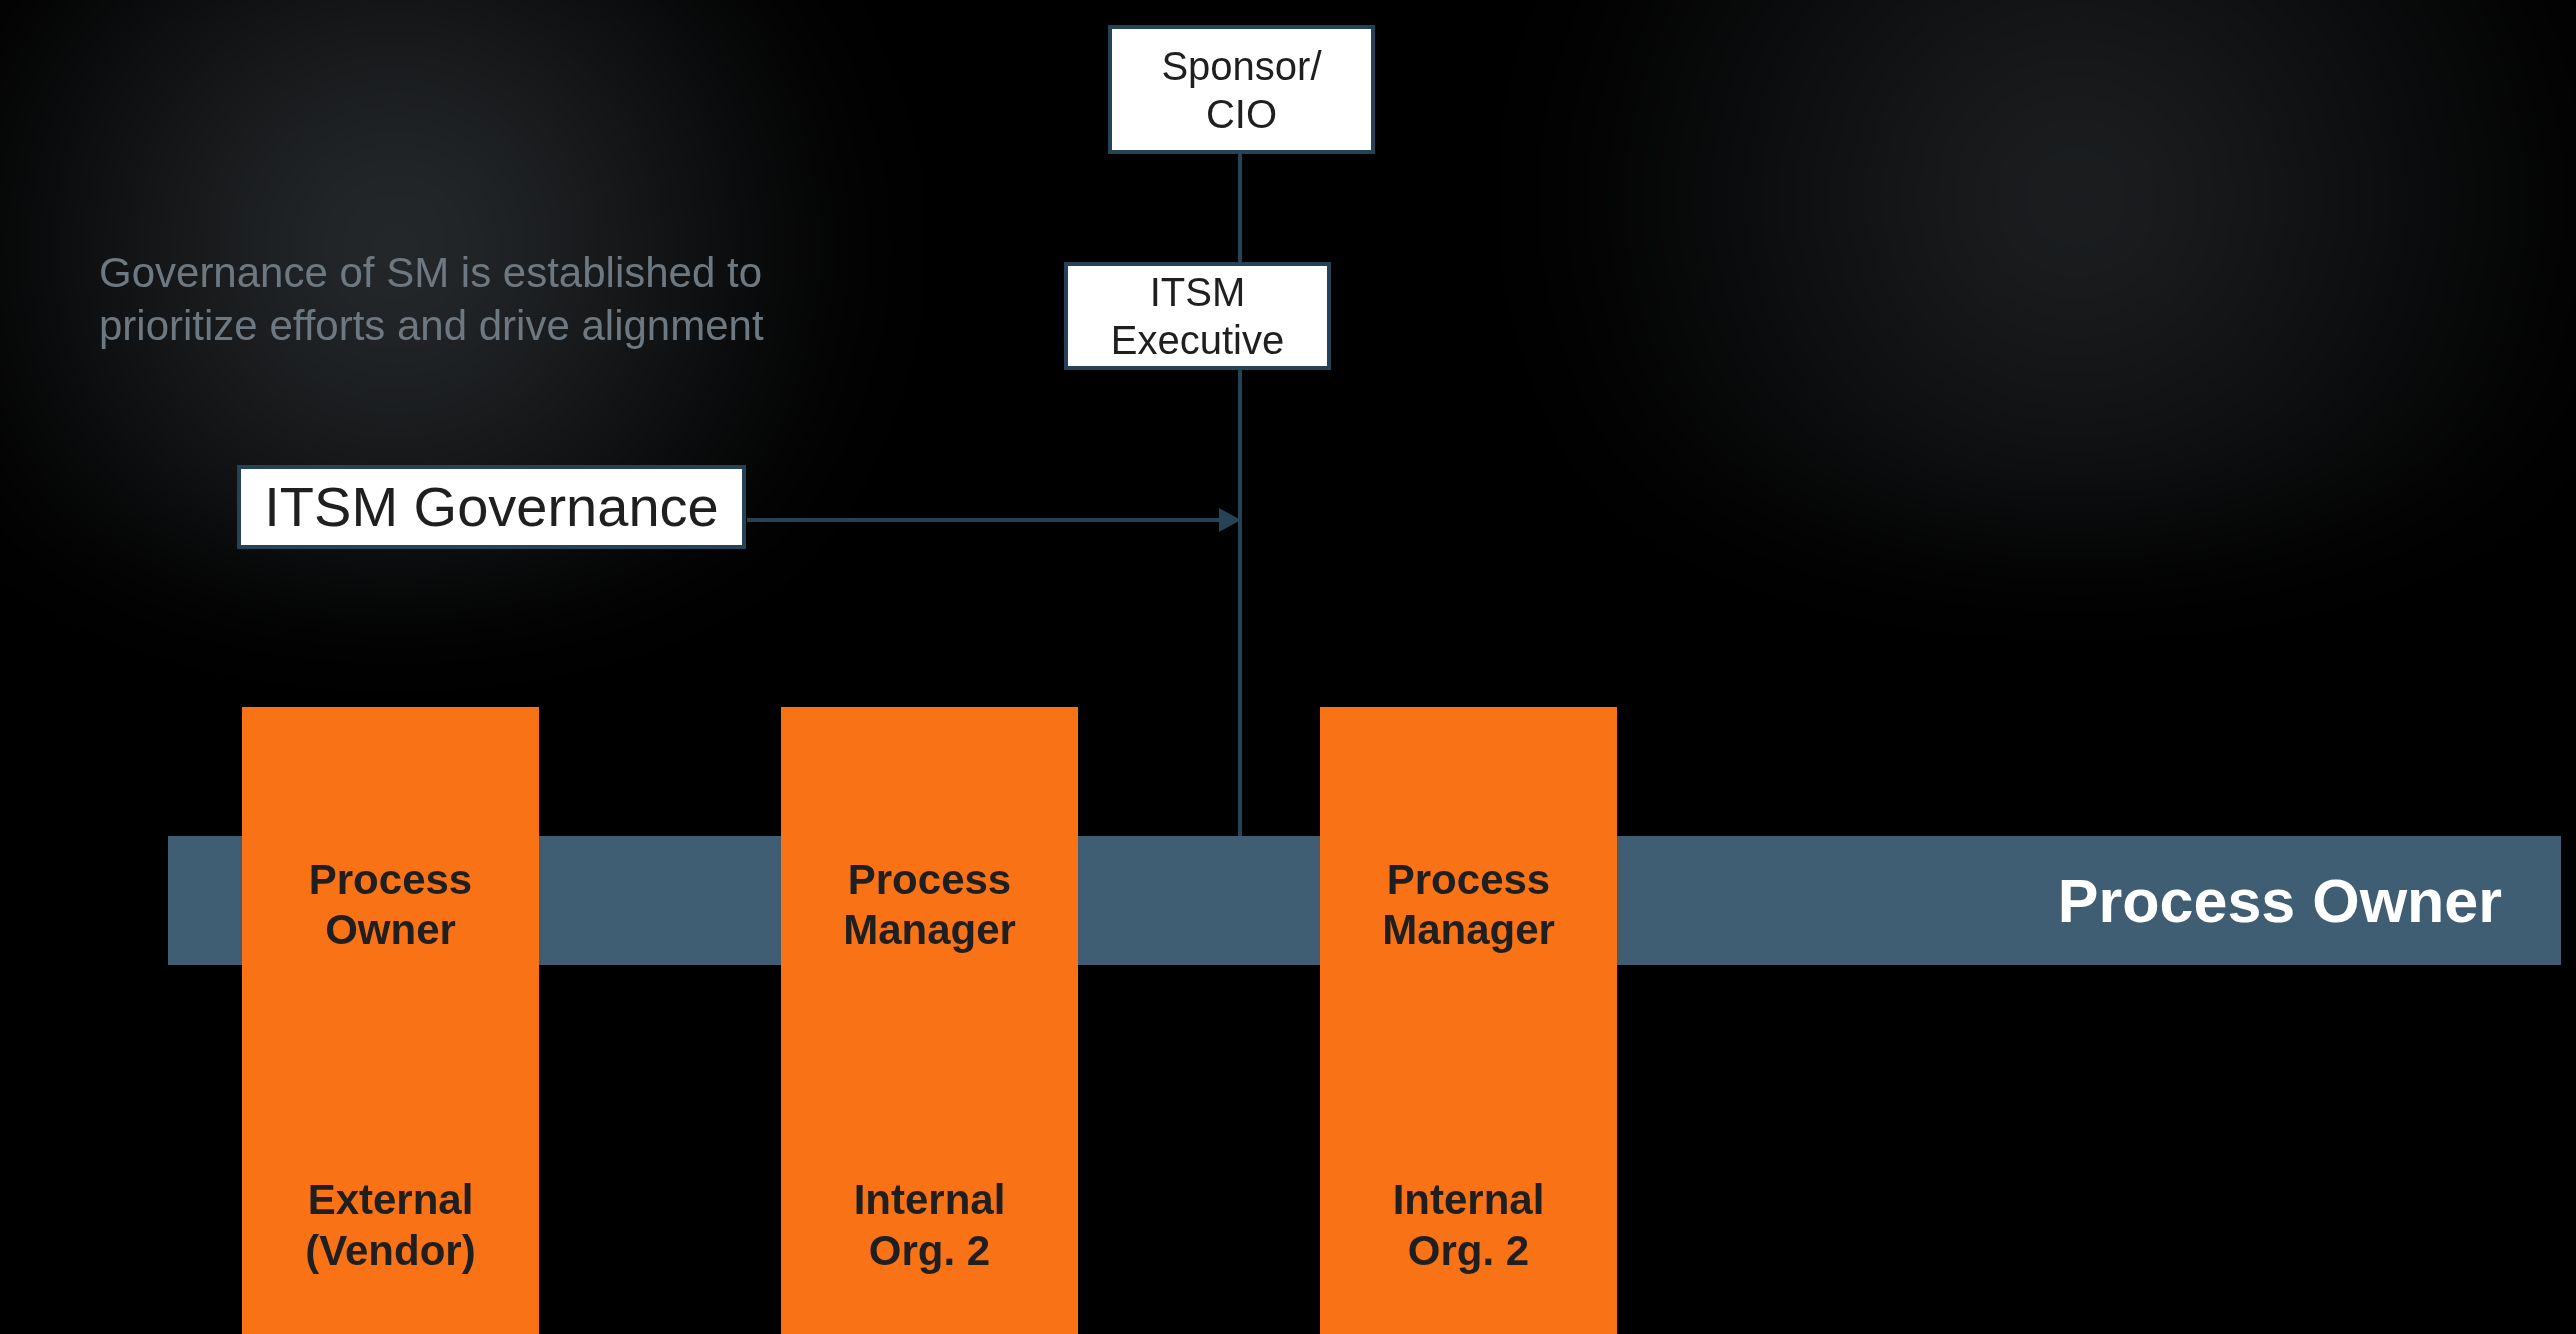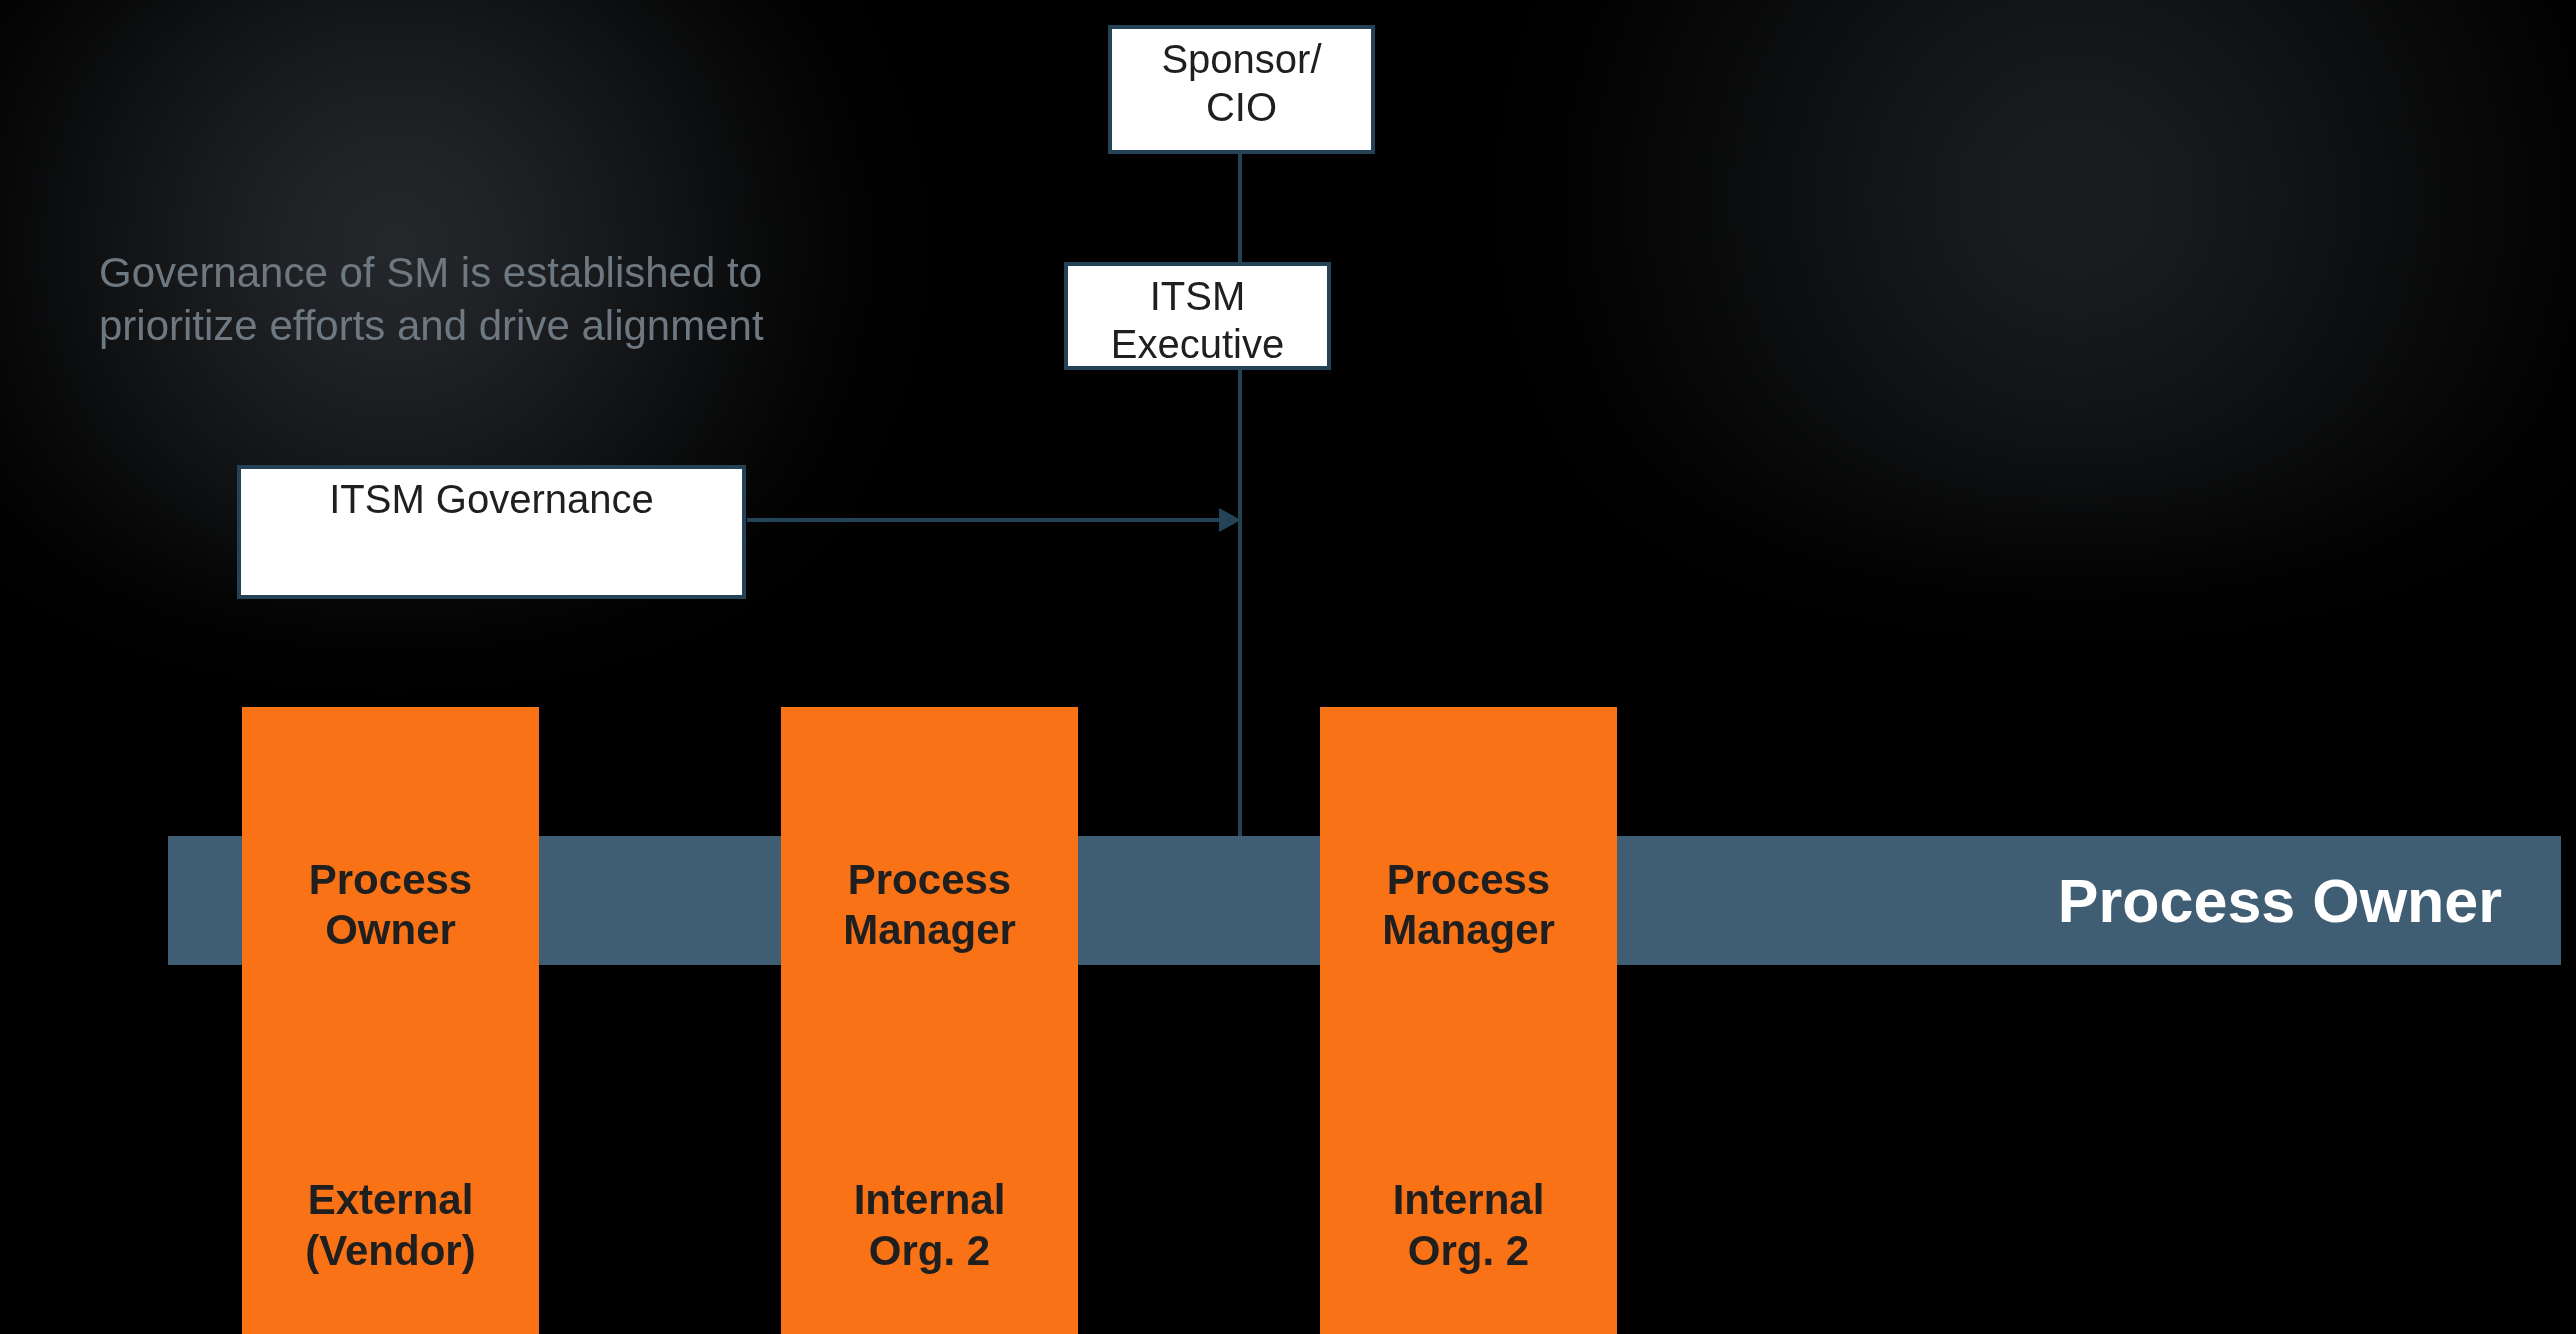--- a/index.html
+++ b/index.html
@@ -27,21 +27,21 @@
     color: #6e7880;
     font-size: 42px;
     line-height: 1.25;
   }
 
   .white-box {
     position: absolute;
     background: #ffffff;
     border: 4px solid #244357;
     display: flex;
-    align-items: flex-start;
+    align-items: center;
     justify-content: center;
     text-align: center;
     color: #1f1f1f;
     font-size: 40px;
     line-height: 1.2;
     box-sizing: border-box;
     padding: 6px 10px;
   }
 
   .spine-line {
@@ -108,21 +108,21 @@
 <div class="white-box" style="left:1064px; top:262px; width:267px; height:108px;">
   <div>
     <span>ITSM</span><br>
     <span>Executive</span>
   </div>
 </div>
 
 <div class="spine-line" style="left:747px; top:518px; width:473px; height:4px;"></div>
 <div class="arrow-right" style="left:1219px; top:508px;"></div>
 
-<div class="white-box" style="left:237px; top:465px; width:509px; height:134px; font-size:40px;">
+<div class="white-box" style="left:237px; top:465px; width:509px; height:84px; font-size:56px;">
   <span>ITSM Governance</span>
 </div>
 
 <div class="h-bar" style="left:168px; top:836px; width:2393px; height:129px;">
   <div class="right-label">Process Owner</div>
 </div>
 
 <div class="pillar" style="left:242px; top:707px; width:297px; height:628px;">
   <div class="role" style="position:absolute; left:0; right:0; top:148px;">
     <span>Process</span><br>

